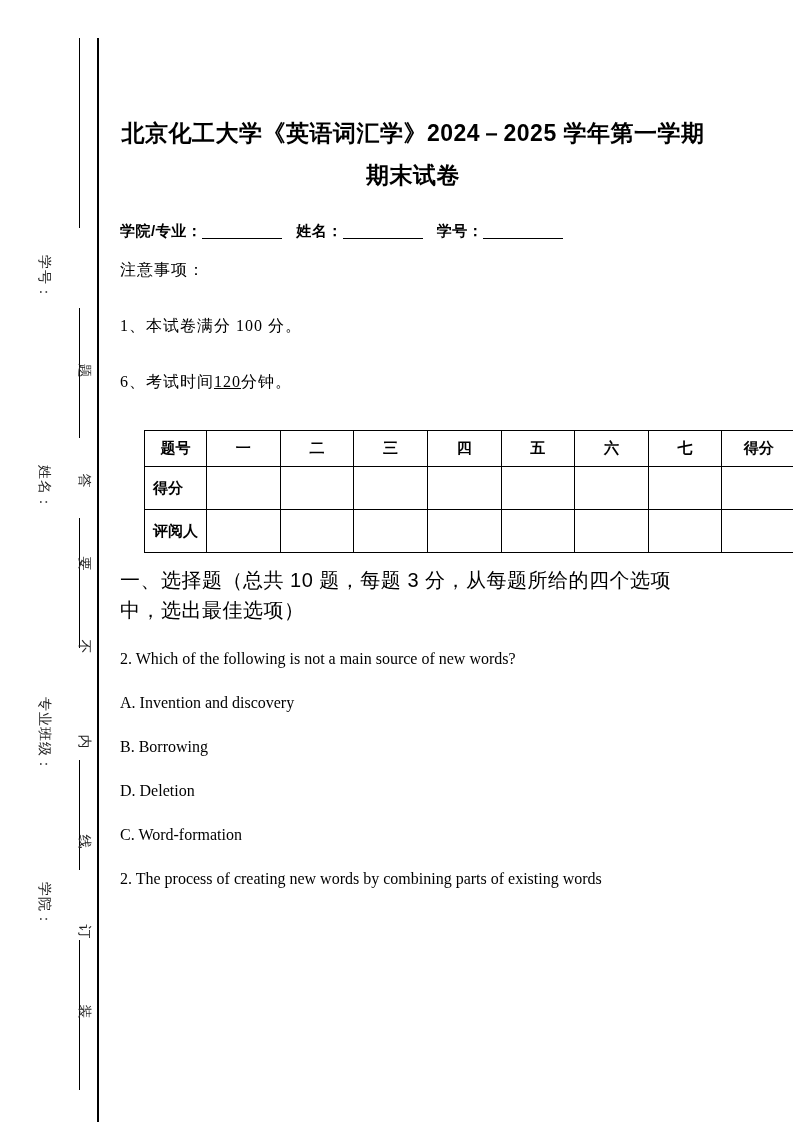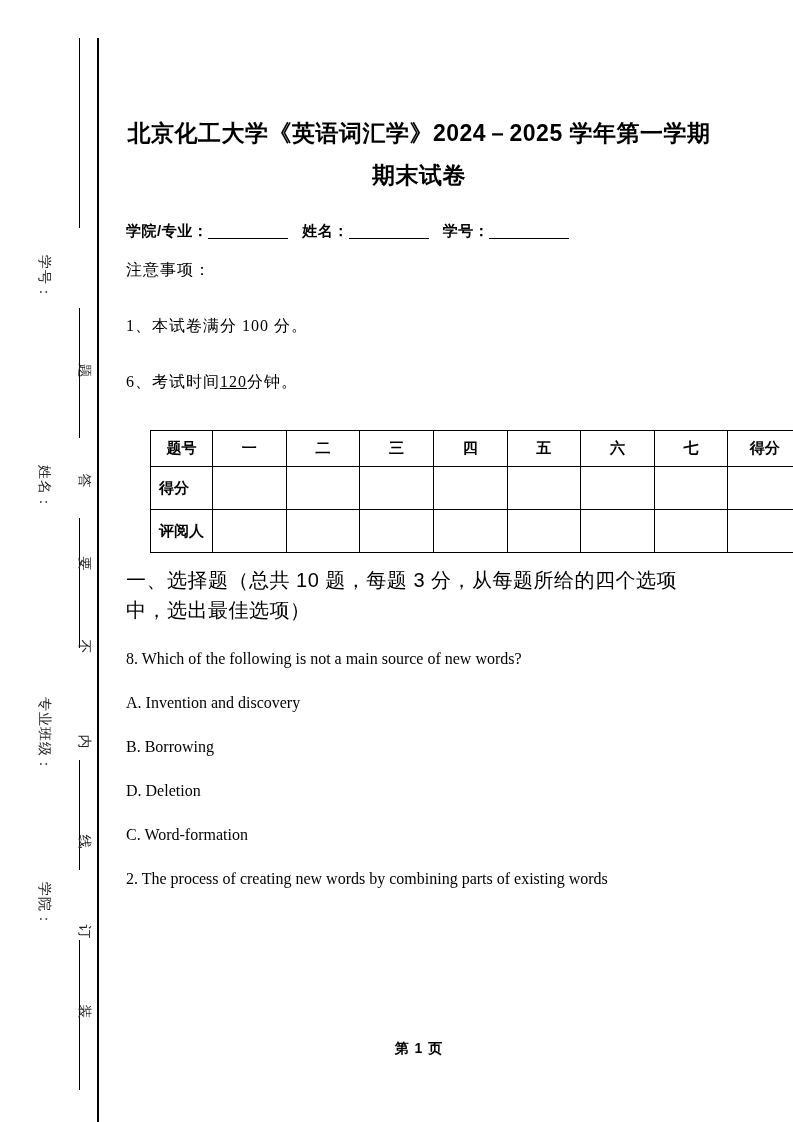--- a/index.html
+++ b/index.html
@@ -55,21 +55,21 @@
   .vrule {
     position: absolute;
     left: 55px;
     width: 0;
     border-left: 1px solid #000000;
   }
 
   
   #content {
     position: absolute;
-    left: 126px;
+    left: 120px;
     top: 0;
     width: 586px;
   }
 
   #doc-title {
     margin: 0;
     padding-top: 112px;
     font-family: "Liberation Sans", "DejaVu Sans", sans-serif;
     font-weight: bold;
     font-size: 23px;
@@ -245,27 +245,24 @@
           <td></td>
           <td></td>
           <td></td>
           <td></td>
         </tr>
       </tbody>
     </table>
 
     <p id="section-heading">一、选择题（总共 10 题，每题 3 分，从每题所给的四个选项中，选出最佳选项）</p>
 
-    <p class="qline">8. Which of the following is not a main source of new words?</p>
+    <p class="qline">2. Which of the following is not a main source of new words?</p>
     <p class="qline">A. Invention and discovery</p>
     <p class="qline">B. Borrowing</p>
     <p class="qline">D. Deletion</p>
     <p class="qline">C. Word-formation</p>
 
     <p class="qline">2. The process of creating new words by combining parts of existing words</p>
 
   </div>
 
-  <div id="footer">
-    <span>第 1 页</span>
-  </div>
 
 </div>
 
 </body></html>

